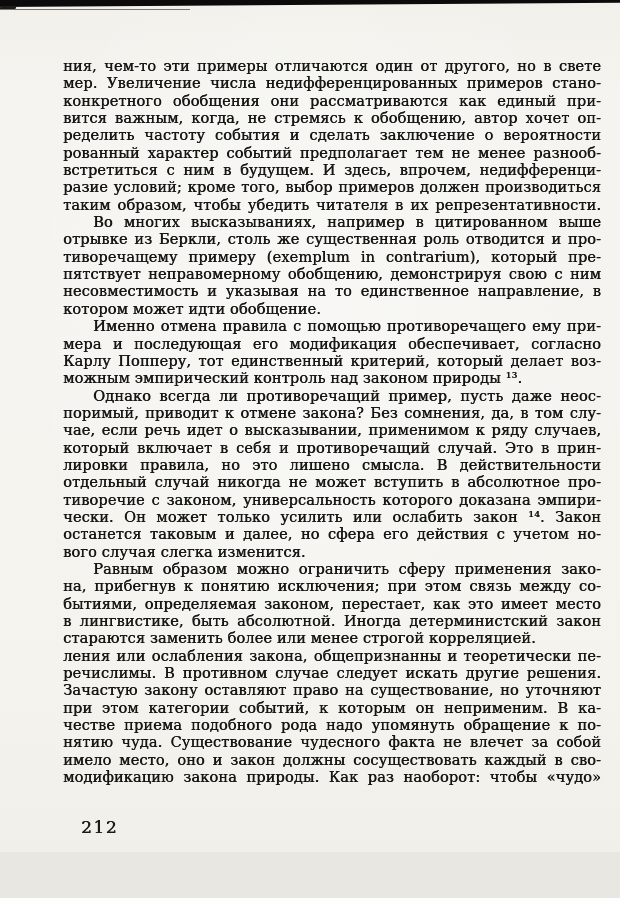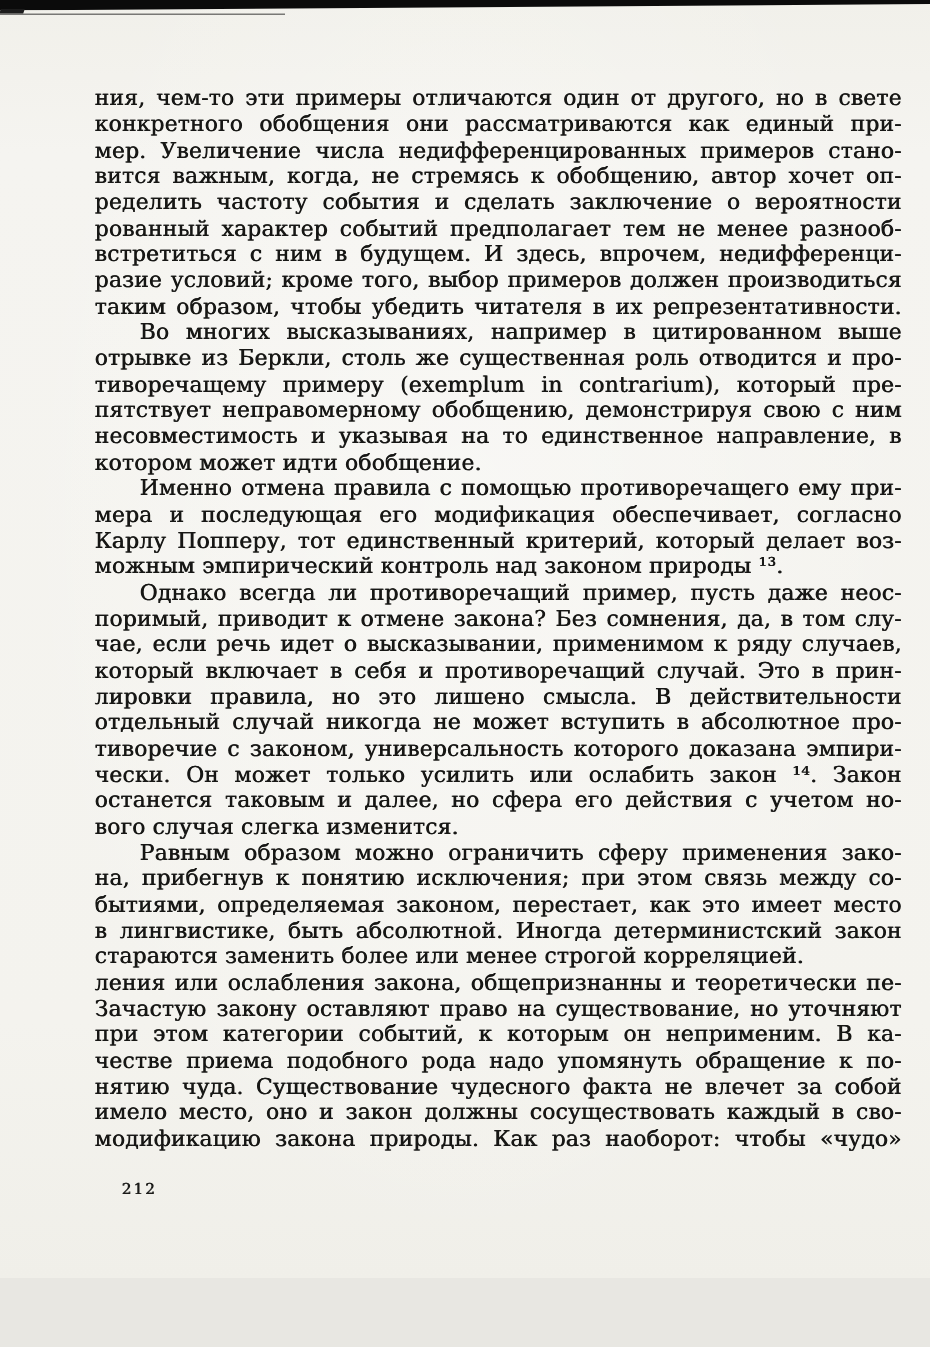--- a/index.html
+++ b/index.html
@@ -48,40 +48,40 @@
     text-align-last:justify;
     white-space:normal;
     overflow:visible;
     text-shadow:0.4px 0 0 currentColor;
     letter-spacing:0.1px;
   }
   .line.indent { text-indent:30px; }
   .line.nojust { text-align-last:left; }
   .page-number {
     position:absolute;
-    left:81px; top:788px;
-    font-size:10px;
+    left:81px; top:817px;
+    font-size:17px;
     color:#1a1a18;
     text-shadow:0.5px 0 0 currentColor;
     letter-spacing:1.5px;
   }
 </style>
 </head>
 <body>
 
 <div class="page">
   <div class="scan-bar-top"></div>
   <div class="scan-notch"></div>
   <div class="scan-line-left"></div>
 
   <div class="text-column" id="text-column">
       <div>
         <div class="line">ния, чем-то эти примеры отличаются один от другого, но в свете</div>
+        <div class="line">мер. Увеличение числа недифференцированных примеров стано-</div>
         <div class="line">конкретного обобщения они рассматриваются как единый при-</div>
-        <div class="line">мер. Увеличение числа недифференцированных примеров стано-</div>
         <div class="line">вится важным, когда, не стремясь к обобщению, автор хочет оп-</div>
         <div class="line">ределить частоту события и сделать заключение о вероятности</div>
         <div class="line">рованный характер событий предполагает тем не менее разнооб-</div>
         <div class="line">встретиться с ним в будущем. И здесь, впрочем, недифференци-</div>
         <div class="line">разие условий; кроме того, выбор примеров должен производиться</div>
         <div class="line">таким образом, чтобы убедить читателя в их репрезентативности.</div>
       </div>
       <div>
         <div class="line indent">Во многих высказываниях, например в цитированном выше</div>
         <div class="line">отрывке из Беркли, столь же существенная роль отводится и про-</div>
@@ -110,20 +110,21 @@
       </div>
       <div>
         <div class="line indent">Равным образом можно ограничить сферу применения зако-</div>
         <div class="line">на, прибегнув к понятию исключения; при этом связь между со-</div>
         <div class="line">бытиями, определяемая законом, перестает, как это имеет место</div>
         <div class="line">в лингвистике, быть абсолютной. Иногда детерминистский закон</div>
         <div class="line nojust">стараются заменить более или менее строгой корреляцией.</div>
       </div>
       <div>
         <div class="line">ления или ослабления закона, общепризнанны и теоретически пе-</div>
+        <div class="line">речислимы. В противном случае следует искать другие решения.</div>
         <div class="line">Зачастую закону оставляют право на существование, но уточняют</div>
         <div class="line">при этом категории событий, к которым он неприменим. В ка-</div>
         <div class="line">честве приема подобного рода надо упомянуть обращение к по-</div>
         <div class="line">нятию чуда. Существование чудесного факта не влечет за собой</div>
         <div class="line">имело место, оно и закон должны сосуществовать каждый в сво-</div>
         <div class="line">модификацию закона природы. Как раз наоборот: чтобы «чудо»</div>
       </div>
     </div>
 
   <div class="page-number">212</div>

